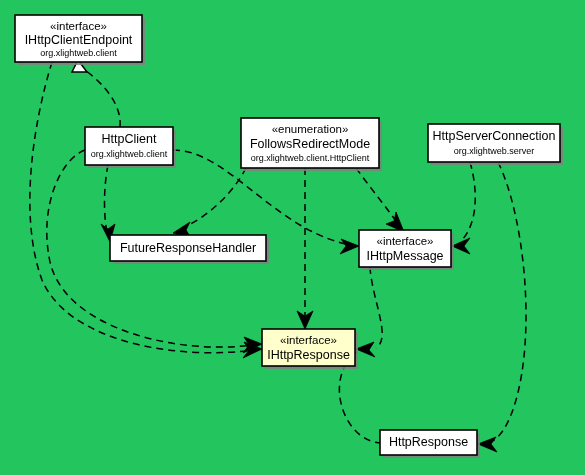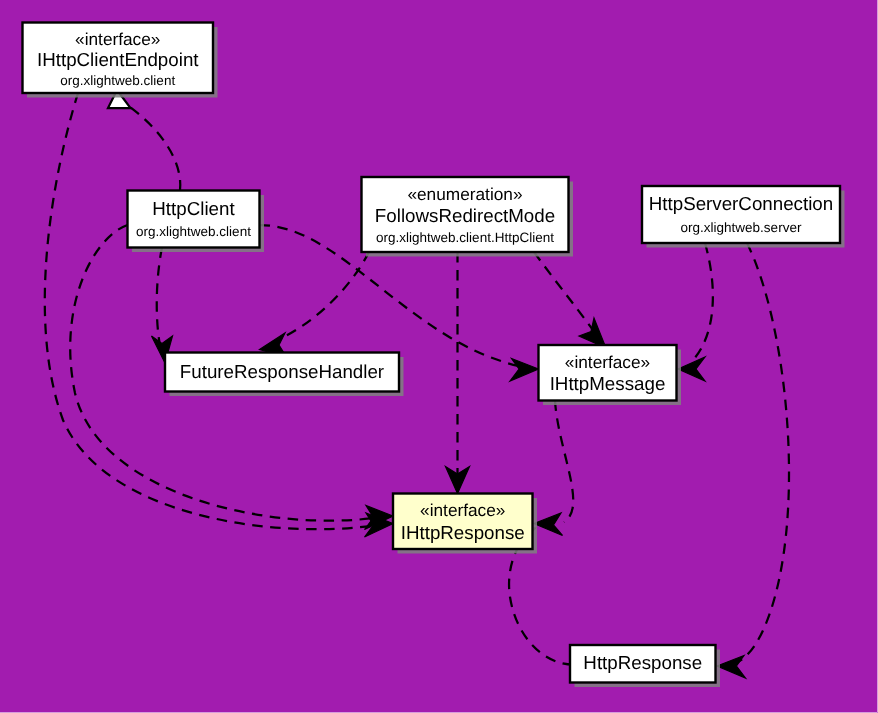--- a/index.html
+++ b/index.html
@@ -11,21 +11,21 @@
   body {
     width: 585px;
     height: 475px;
     font-family: "Liberation Sans", sans-serif;
     overflow: hidden;
   }
   #diagram-root {
     position: relative;
     width: 585px;
     height: 475px;
-    background: #a21caf;
+    background: #22c55e;
   }
   svg#uml-canvas {
     position: absolute;
     left: 0;
     top: 0;
     width: 585px;
     height: 475px;
   }
   .uml-box-rect {
     fill: #ffffff;

